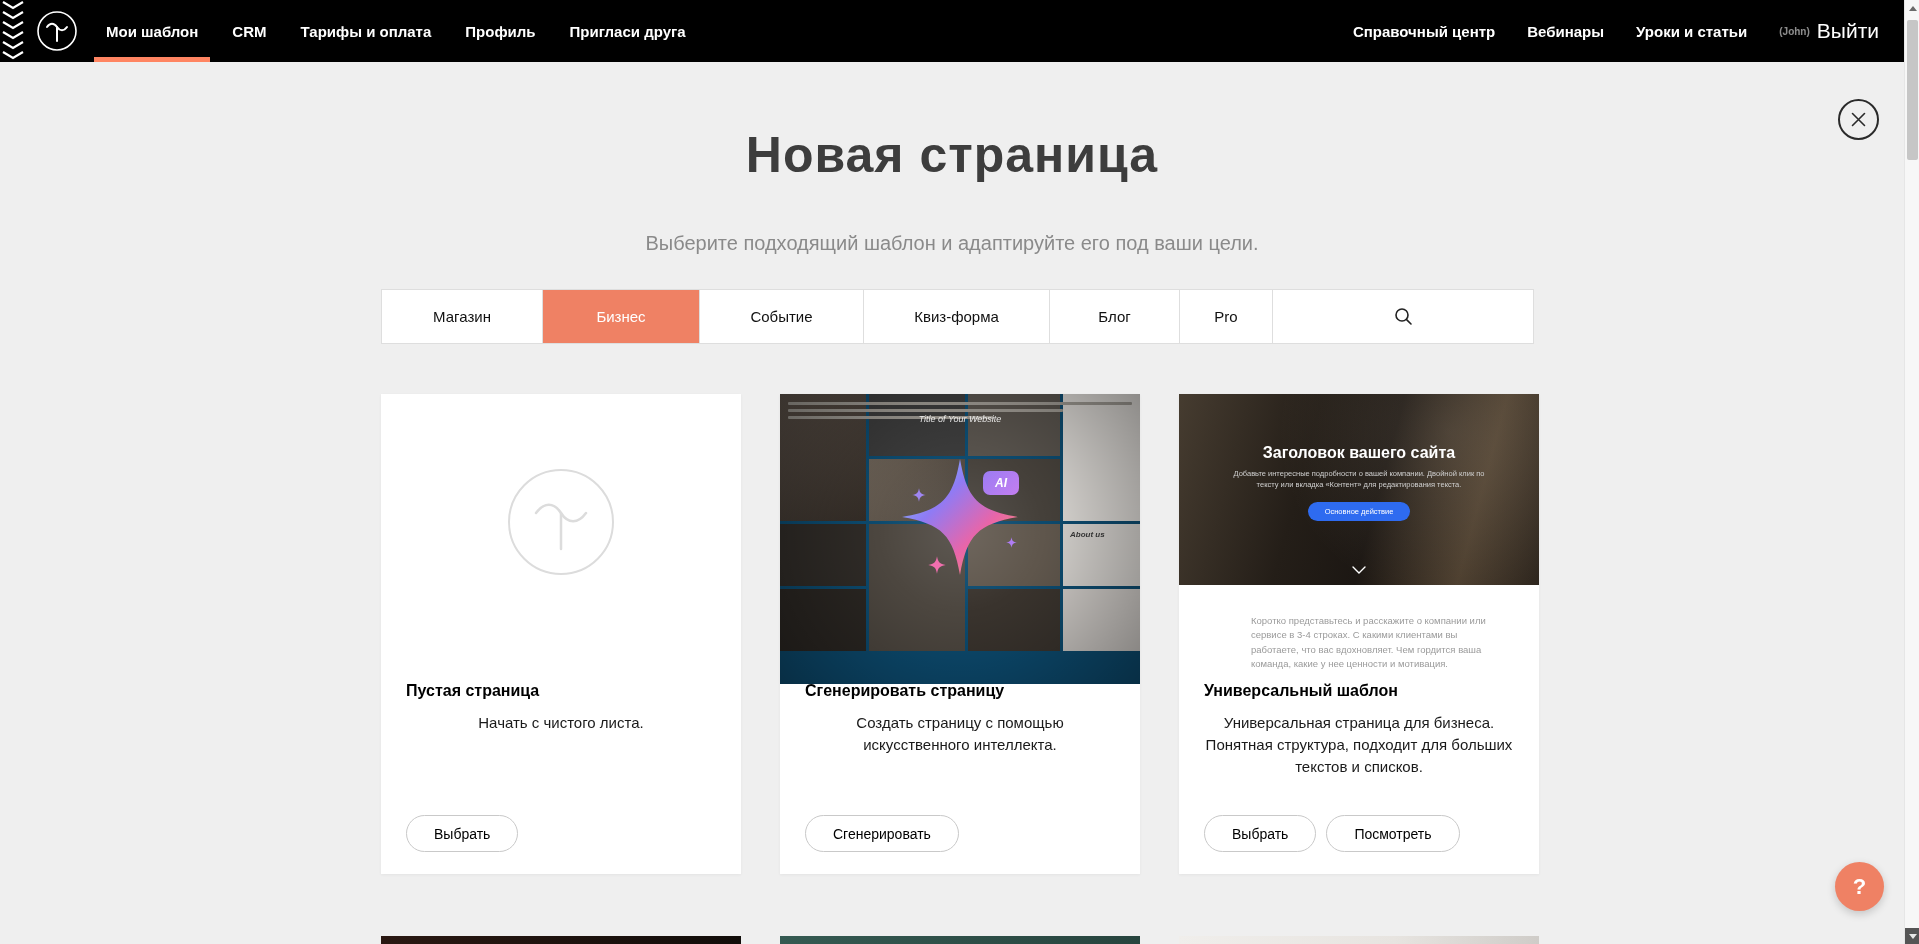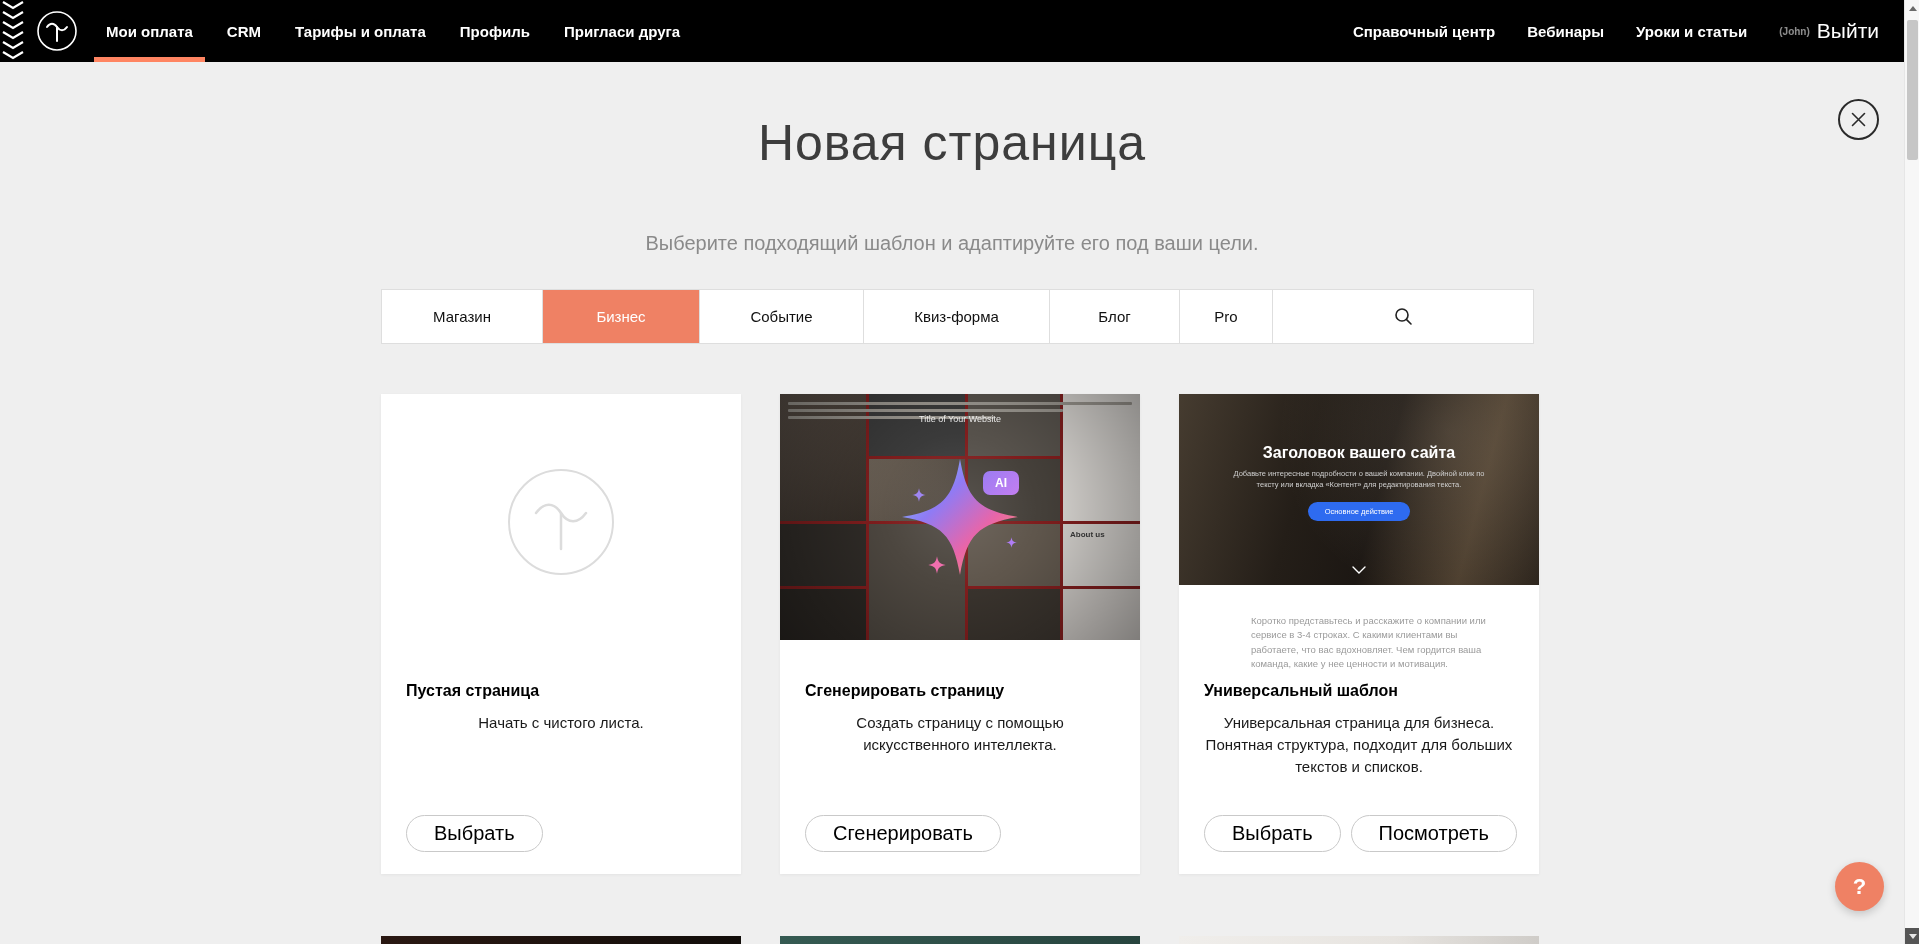--- a/index.html
+++ b/index.html
@@ -30,22 +30,22 @@
   .account-name { color:rgba(255,255,255,0.55); font-size:10px; font-weight:700; }
   .logout { color:#fff; font-size:21px; font-weight:400; }
 
   
   .close-btn {
     position:absolute; left:1838px; top:99px; width:41px; height:41px; border-radius:50%;
     border:2px solid #2a2a2a; background:transparent; display:flex; align-items:center;
     justify-content:center; cursor:pointer; z-index:2;
   }
   .page-title {
-    position:absolute; top:114px; left:0; width:1904px; text-align:center;
-    font-size:50px; font-weight:400; color:#3d3d3d; letter-spacing:1px;
+    position:absolute; top:126px; left:0; width:1904px; text-align:center;
+    font-size:50px; font-weight:700; color:#3d3d3d; letter-spacing:1px;
   }
   .page-subtitle {
     position:absolute; top:232px; left:0; width:1904px; text-align:center;
     font-size:20px; color:#8a8a8a;
   }
 
   
   .tabs {
     position:absolute; top:289px; left:381px; width:1153px; height:55px;
     display:flex; background:#fff; border:1px solid #dedede;
@@ -62,30 +62,30 @@
   .card {
     position:absolute; top:394px; width:360px; height:480px; background:#fff;
     box-shadow:0 1px 3px rgba(0,0,0,0.05); cursor:pointer;
   }
   .card-media { position:absolute; top:0; left:0; right:0; overflow:hidden; }
   .card-title { position:absolute; top:288px; left:25px; right:25px; font-size:16px; font-weight:700; color:#000; }
   .card-desc  { position:absolute; top:318px; left:25px; right:25px; font-size:15px; line-height:1.45; color:#1a1a1a;text-align:center; }
   .card-actions { position:absolute; bottom:22px; left:25px; display:flex; gap:10px; }
   .pill {
     height:37px; padding:0 27px; border:1px solid #c9c9c9; border-radius:19px; background:#fff;
-    font-size:20px; color:#000; display:flex; align-items:center; cursor:pointer;
+    font-size:14px; color:#000; display:flex; align-items:center; cursor:pointer;
     font-family:"Liberation Sans", sans-serif;
   }
 
   
   .media-blank { height:262px; background:#fff; }
   .watermark { position:absolute; left:50%; top:130px; transform:translate(-50%,-50%); }
 
   
-  .collage { height:246px; background:#7f1d1d; position:relative; }
+  .collage { height:290px; background:#0c4a6e; position:relative;font-style:italic; }
   .tiles {
     position:absolute; inset:0; display:grid; gap:3px;
     grid-template-columns:86px 96px 92px 1fr; grid-auto-rows:62px;
   }
   .tile { width:100%; height:100%; }
   .t-a { grid-row:span 2; background:linear-gradient(140deg,#5a5048,#332c26); }
   .t-b { background:#3a3a3a; }
   .t-c { background:#56514b; }
   .t-d { grid-row:span 2; background:#d9d6d2; }
   .t-e { background:linear-gradient(120deg,#6b6156,#463e36); }
@@ -197,21 +197,21 @@
       </svg>
     </div>
     <div class="logo">
       <svg width="42" height="42" viewBox="0 0 42 42">
         <circle cx="21" cy="21" r="19" fill="none" stroke="#fff" stroke-width="1.6"></circle>
         <path d="M11 17 C 14 12.8, 18 12.8, 21 17 C 24 21.2, 28 21.2, 31 17" fill="none" stroke="#fff" stroke-width="2" stroke-linecap="round"></path>
         <path d="M21 17 L21 31" fill="none" stroke="#fff" stroke-width="2" stroke-linecap="round"></path>
       </svg>
     </div>
     <nav class="nav-left">
-      <a class="nav-item active">Мои оплата</a>
+      <a class="nav-item active">Мои шаблон</a>
       <a class="nav-item">CRM</a>
       <a class="nav-item">Тарифы и оплата</a>
       <a class="nav-item">Профиль</a>
       <a class="nav-item">Пригласи друга</a>
     </nav>
     <nav class="nav-right">
       <a class="nav-item">Справочный центр</a>
       <a class="nav-item">Вебинары</a>
       <a class="nav-item">Уроки и статьи</a>
       <span class="account">

